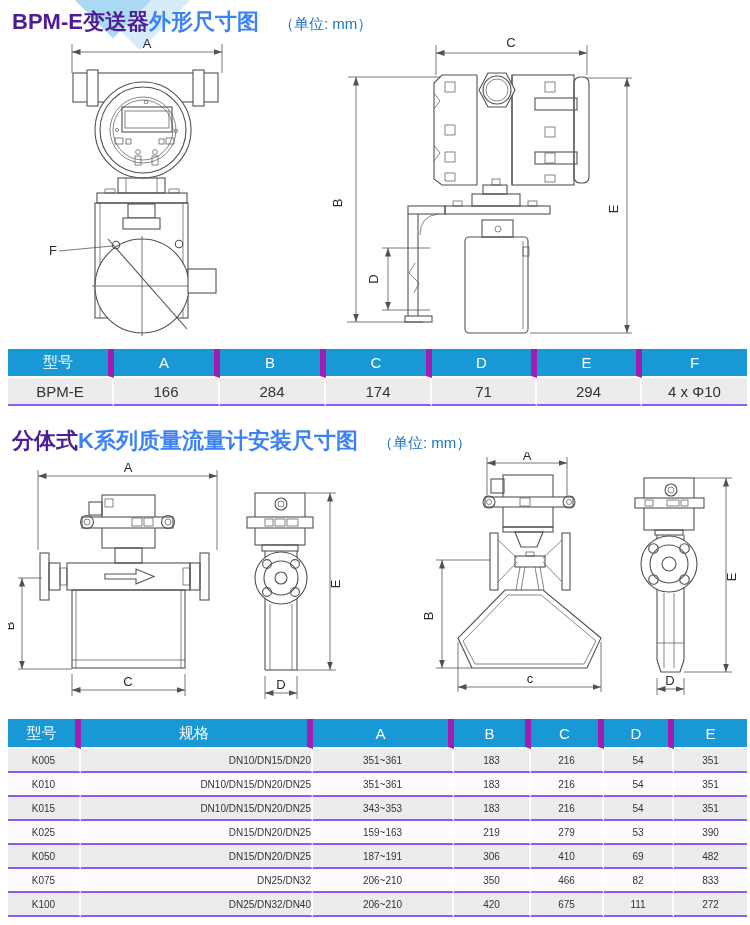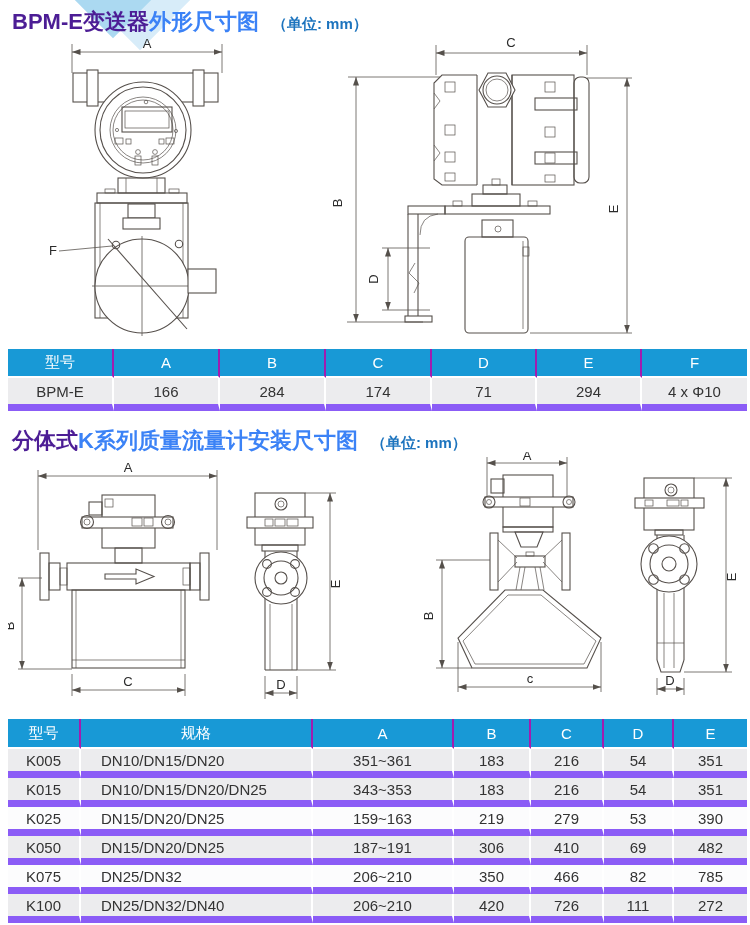--- a/index.html
+++ b/index.html
@@ -5,39 +5,39 @@
   html,body{margin:0;padding:0;background:#fff;}
   .page{position:relative;width:750px;height:925px;background:#fff;overflow:hidden;
         font-family:"Liberation Sans","DejaVu Sans",sans-serif;}
   .deco{position:absolute;transform:rotate(45deg);z-index:0;}
   .deco-light{left:55px;top:-155px;width:170px;height:170px;background:#d7ecf9;}
   .deco-mid{left:28px;top:-167px;width:170px;height:170px;background:#abd9f1;}
   .title{position:absolute;margin:0;font-weight:bold;z-index:2;white-space:nowrap;}
   .t1{left:12px;top:7px;font-size:22px;}
   .t2{left:12px;top:426px;font-size:22px;}
   .hl{color:#4c1d95;} .rest{color:#3b82f6;}
-  .unit{color:#1d74be;font-size:15px;margin-left:13px;font-weight:bold;}
+  .unit{color:#1d74be;font-size:15px;margin-left:20px;font-weight:normal;}
   svg.draw{position:absolute;z-index:1;}
   .d1{left:42px;top:36px;} .d2{left:330px;top:33px;}
   .d3{left:8px;top:462px;} .d4{left:246px;top:462px;}
   .d5{left:420px;top:452px;} .d6{left:612px;top:453px;}
   svg text{font-size:13px;fill:#2b2b2b;font-family:"Liberation Sans","DejaVu Sans",sans-serif;}
   .main{stroke:#56504c;stroke-width:1.1;fill:none;}
   .thin{stroke-width:0.7;}
   .dim{stroke:#5a5550;stroke-width:0.8;fill:none;}
   .wfill{fill:#fff;}
   .tbl{position:absolute;left:8px;width:739px;border-collapse:separate;border-spacing:0;table-layout:fixed;z-index:2;}
   .tbl th{background:#1899d6;color:#fff;font-weight:normal;font-size:15px;text-align:center;
-          border-right:2px solid #a21caf;border-bottom:2px solid #fff;padding:0;}
+          border-right:6px solid #a21caf;border-bottom:2px solid #fff;padding:0;}
   .tbl td{font-size:15px;color:#333;text-align:center;
-          border-right:2px solid #fff;border-bottom:7px solid #8b5cf6;padding:0;}
+          border-right:2px solid #fff;border-bottom:2px solid #8b5cf6;padding:0;}
   .tbl th:last-child,.tbl td:last-child{border-right:none;}
   #t1{top:349px;} #t1 th{height:27px;} #t1 td{height:26px;}
-  #t2{top:719px;} #t2 th{height:28px;} #t2 td{height:22px;font-size:15px;}
-  #t2 td:nth-child(2){text-align:left;padding-left:20px;}
+  #t2{top:719px;} #t2 th{height:28px;} #t2 td{height:22px;font-size:10px;}
+  #t2 td:nth-child(2){text-align:right;padding-left:20px;}
   .tbl tr.odd td{background:#ececee;}
   .tbl tr.even td{background:#fcfcfd;}
 </style>
 </head>
 <body>
 
 <div class="page">
 
   <div class="deco deco-light"></div>
   <div class="deco deco-mid"></div>
@@ -358,20 +358,29 @@
     <tbody>
         <tr class="odd">
           <td>K005</td>
           <td>DN10/DN15/DN20</td>
           <td>351~361</td>
           <td>183</td>
           <td>216</td>
           <td>54</td>
           <td>351</td>
         </tr>
+        <tr class="even">
+          <td>K010</td>
+          <td>DN10/DN15/DN20/DN25</td>
+          <td>351~361</td>
+          <td>183</td>
+          <td>216</td>
+          <td>54</td>
+          <td>351</td>
+        </tr>
         <tr class="odd">
           <td>K015</td>
           <td>DN10/DN15/DN20/DN25</td>
           <td>343~353</td>
           <td>183</td>
           <td>216</td>
           <td>54</td>
           <td>351</td>
         </tr>
         <tr class="even">
@@ -392,27 +401,27 @@
           <td>69</td>
           <td>482</td>
         </tr>
         <tr class="even">
           <td>K075</td>
           <td>DN25/DN32</td>
           <td>206~210</td>
           <td>350</td>
           <td>466</td>
           <td>82</td>
-          <td>785</td>
+          <td>833</td>
         </tr>
         <tr class="odd">
           <td>K100</td>
           <td>DN25/DN32/DN40</td>
           <td>206~210</td>
           <td>420</td>
-          <td>726</td>
+          <td>675</td>
           <td>111</td>
           <td>272</td>
         </tr>
       </tbody>
   </table>
 
 </div>
 
 </body></html>

